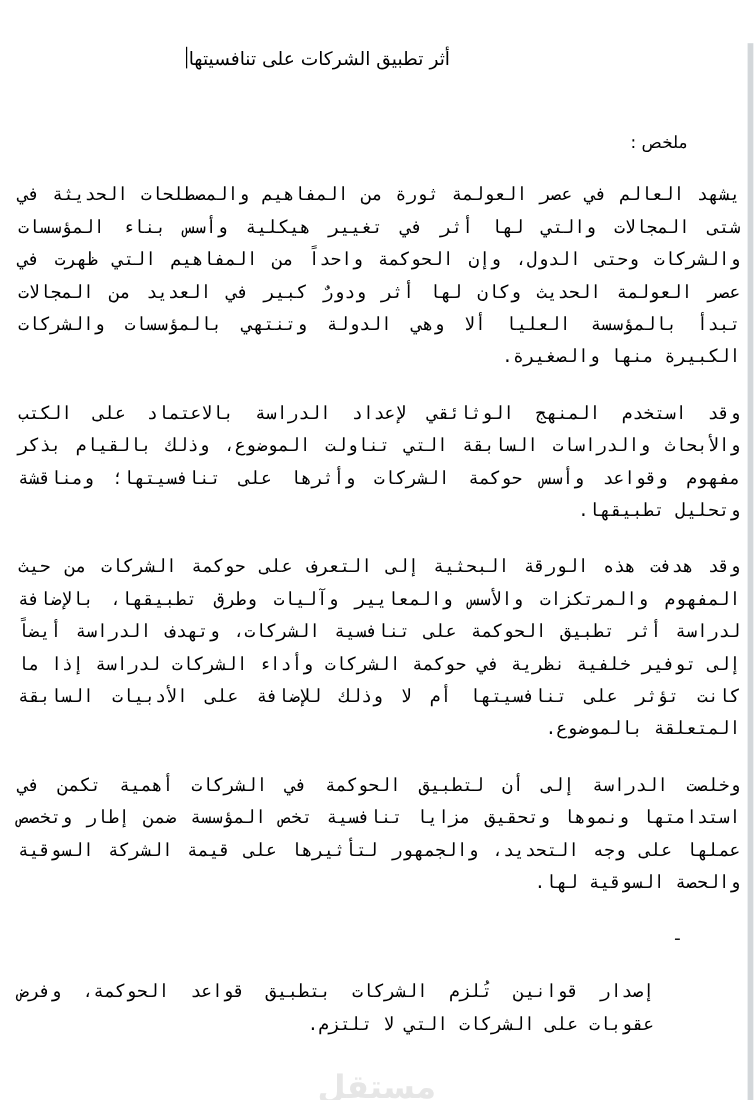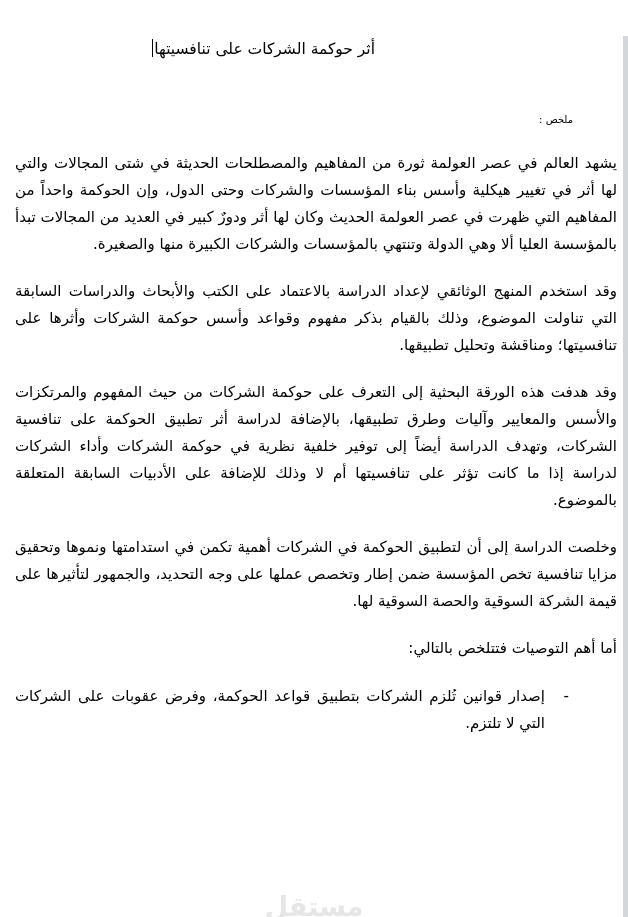--- a/index.html
+++ b/index.html
@@ -27,26 +27,27 @@
   .caret{
     display:inline-block;
     width:1.5px;height:18px;
     background:#000;
     vertical-align:-3px;
     margin-right:1px;
   }
   .summary-heading{
     margin:43px 0 17px 0;
     padding-right:55px;
-    font-size:10px;
+    font-size:14px;
     line-height:27px;
     text-align:right;
   }
   .body-text{
     padding:0 11px 0 15px;
+    font-family:Liberation Mono, monospace;
   }
   p.para{
     margin:0 0 20px 0;
     font-size:15px;
     line-height:27px;
     text-align:justify;
     text-justify:inter-word;
   }
   p.para.last{
     margin-bottom:21px;
@@ -59,20 +60,21 @@
     font-size:15px;
     line-height:27px;
   }
   .rec-marker{
     flex:0 0 24px;
     text-align:right;
   }
   .rec-text{
     flex:1;
     text-align:justify;
+    margin-top:44px;
   }
   .watermark{
     position:absolute;
     left:0;right:0;
     top:856px;
     text-align:center;
     direction:ltr;
     user-select:none;
   }
   .watermark .wm-logo{
@@ -87,37 +89,36 @@
     width:5px;height:100%;
     background:#d3d7da;
   }
 </style>
 </head>
 <body>
 
 <div class="page">
 
   <div class="doc-title">
-    <span>أثر حوكمة الشركات على تنافسيتها</span><span class="caret"></span>
+    <span>أثر تطبيق الشركات على تنافسيتها</span><span class="caret"></span>
   </div>
 
   <div class="summary-heading">ملخص :</div>
 
   <div class="body-text">
 
     <p class="para">يشهد العالم في عصر العولمة ثورة من المفاهيم والمصطلحات الحديثة في شتى المجالات والتي لها أثر في تغيير هيكلية وأسس بناء المؤسسات والشركات وحتى الدول، وإن الحوكمة واحداً من المفاهيم التي ظهرت في عصر العولمة الحديث وكان لها أثر ودورٌ كبير في العديد من المجالات تبدأ بالمؤسسة العليا ألا وهي الدولة وتنتهي بالمؤسسات والشركات الكبيرة منها والصغيرة.</p>
 
 
     <p class="para">وقد استخدم المنهج الوثائقي لإعداد الدراسة بالاعتماد على الكتب والأبحاث والدراسات السابقة التي تناولت الموضوع، وذلك بالقيام بذكر مفهوم وقواعد وأسس حوكمة الشركات وأثرها على تنافسيتها؛ ومناقشة وتحليل تطبيقها.</p>
 
     <p class="para">وقد هدفت هذه الورقة البحثية إلى التعرف على حوكمة الشركات من حيث المفهوم والمرتكزات والأسس والمعايير وآليات وطرق تطبيقها، بالإضافة لدراسة أثر تطبيق الحوكمة على تنافسية الشركات، وتهدف الدراسة أيضاً إلى توفير خلفية نظرية في حوكمة الشركات وأداء الشركات لدراسة إذا ما كانت تؤثر على تنافسيتها أم لا وذلك للإضافة على الأدبيات السابقة المتعلقة بالموضوع.</p>
 
     <p class="para">وخلصت الدراسة إلى أن لتطبيق الحوكمة في الشركات أهمية تكمن في استدامتها ونموها وتحقيق مزايا تنافسية تخص المؤسسة ضمن إطار وتخصص عملها على وجه التحديد، والجمهور لتأثيرها على قيمة الشركة السوقية والحصة السوقية لها.</p>
 
-    <p class="para last">أما أهم التوصيات فتتلخص بالتالي:</p>
 
     <div class="rec-item">
       <span class="rec-marker">-</span>
       <span class="rec-text">إصدار قوانين تُلزم الشركات بتطبيق قواعد الحوكمة، وفرض عقوبات على الشركات التي لا تلتزم.</span>
     </div>
 
   </div>
 
   <div class="watermark">
     <div class="wm-logo">مستقل</div>

